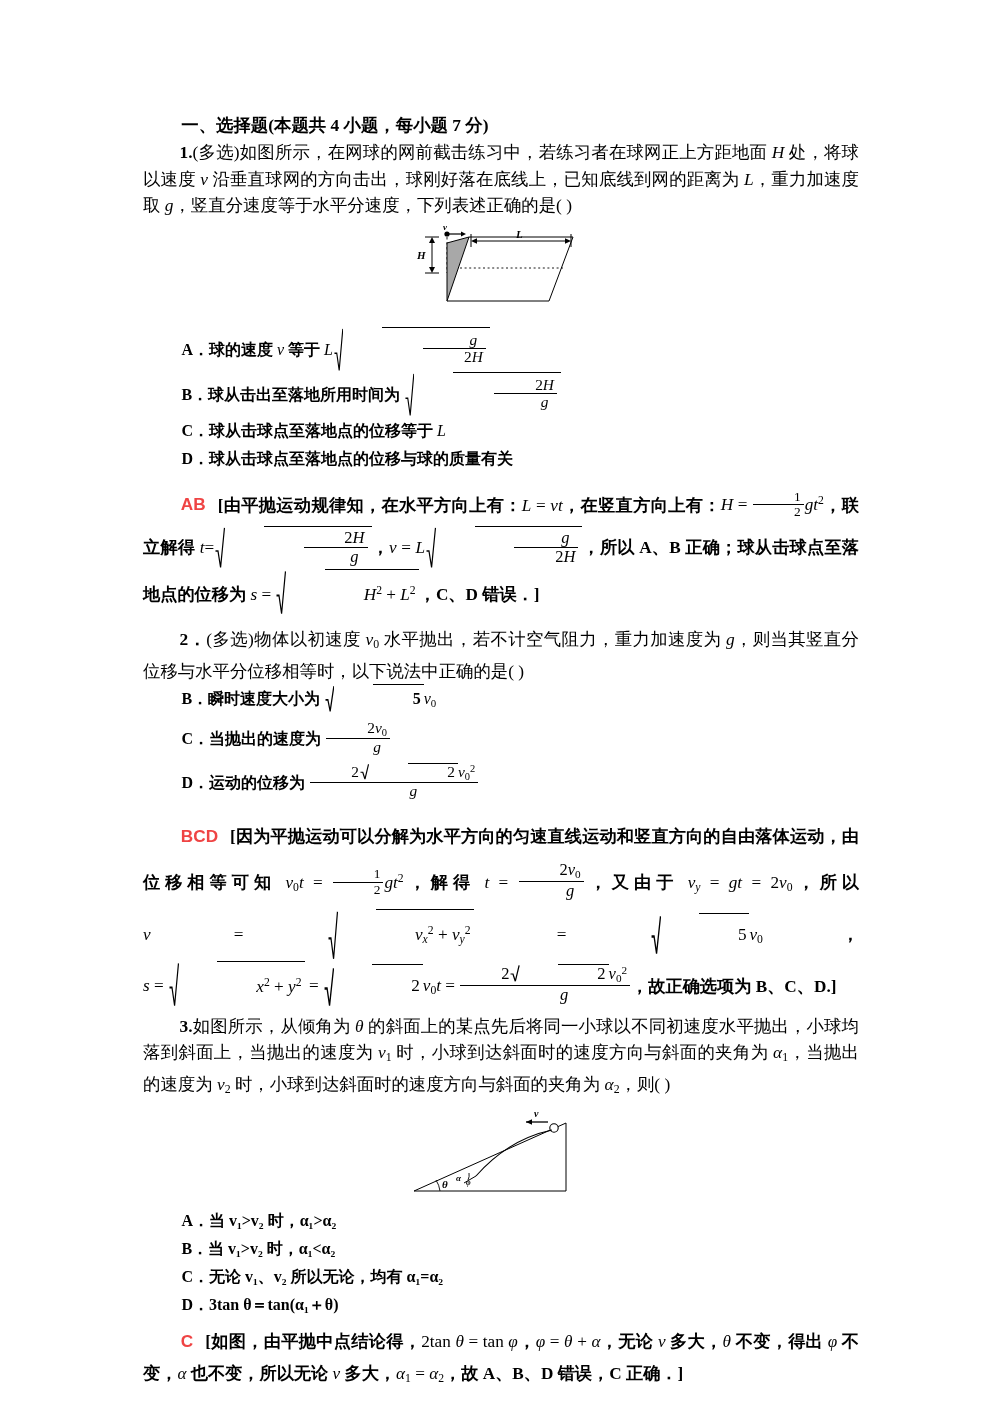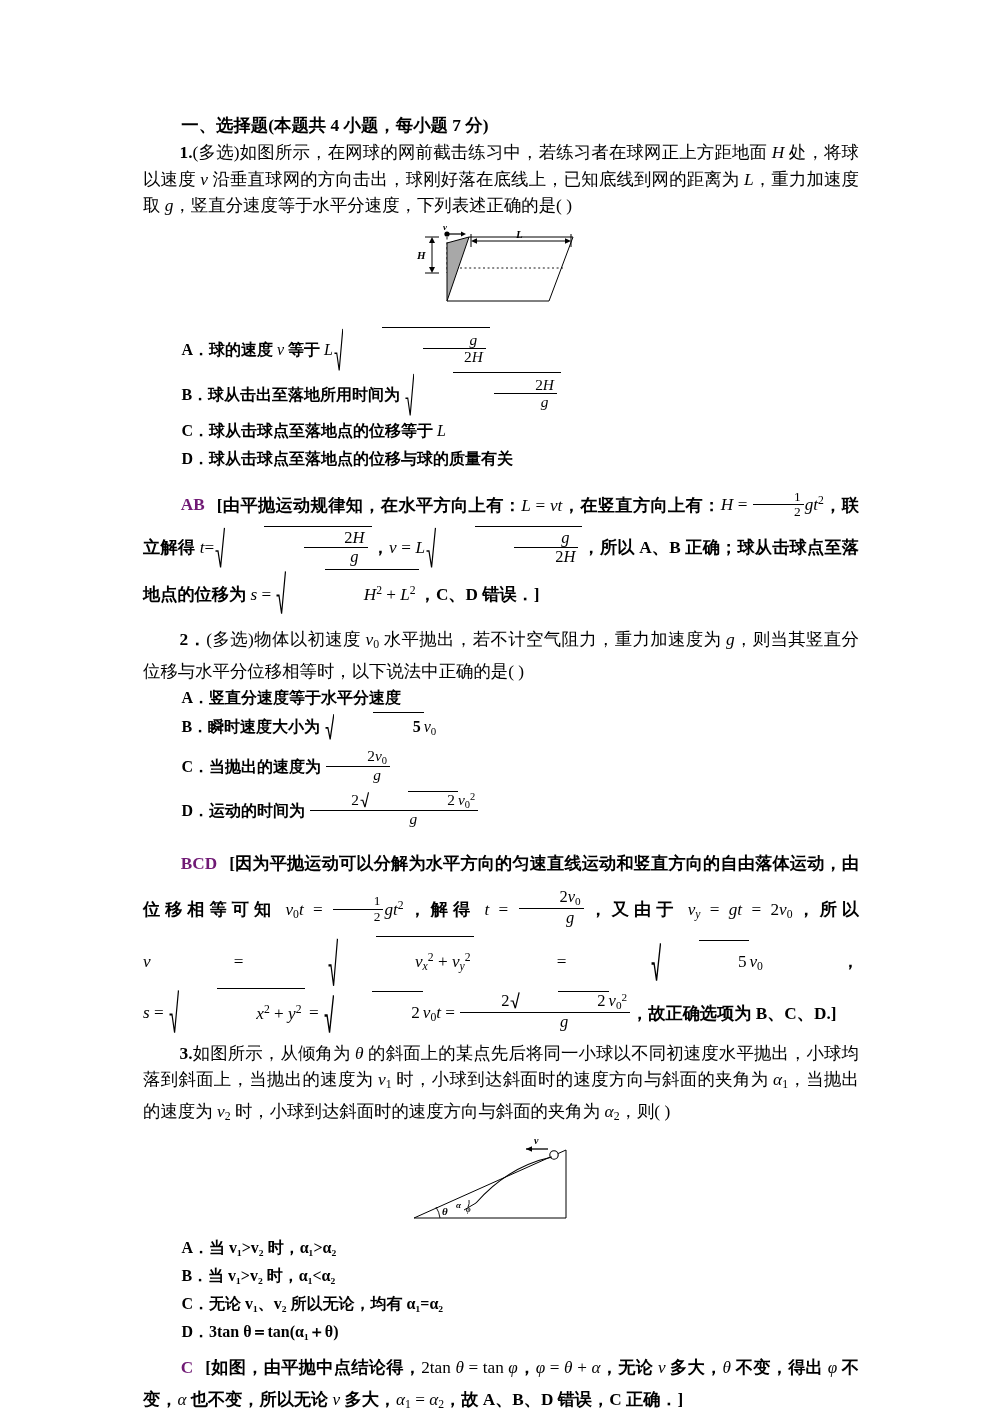--- a/index.html
+++ b/index.html
@@ -60,24 +60,24 @@
     font-size: 17.2px;
     line-height: 30px;
     font-weight: bold;
     text-align: justify;
     text-justify: inter-ideograph;
     text-indent: 2.2em;
   }
   .expl.two { line-height: 42px; }
 
   .ans {
-    color: #701a75;
+    color: #ef4444;
     font-weight: bold;
     margin-right: 12px;
-    font-family: Liberation Serif, serif;
+    font-family: Liberation Sans, sans-serif;
     margin-top: 8px;
   }
 
   
   .mi {
     font-family: "Liberation Serif", "DejaVu Serif", serif;
     font-style: italic;
     font-weight: normal;
   }
   .mn, .mo {
@@ -233,38 +233,35 @@
               <svg viewBox="0 0 10 28" preserveAspectRatio="none">
                 <path d="M0.5 16 L3 16 L5.6 27 L9.5 1.5" stroke="#000" stroke-width="1.2" fill="none"></path>
               </svg>
             </span><span class="body"><span class="mi">H</span><sup class="mn">2</sup><span class="mo"> + </span><span class="mi">L</span><sup class="mn">2</sup></span></span></span><span>，C、D 错误．</span><span>]</span>
   </div>
 
   <div class="qtext" style="margin-top:10px;">
     <span class="bold">2．</span><span>(多选)</span><span>物体以初速度 </span><span class="math"><span class="mi">v</span><sub class="mn">0</sub></span><span> 水平抛出，若不计空气阻力，重力加速度为 </span><span class="mi">g</span><span>，则当其竖直分位移与水平分位移相等时，以下说法中正确的是(      )</span>
   </div>
 
-  <div class="opt">
-    <span>A．</span><span>竖直分速度等于水平分速度</span>
-  </div>
 
   <div class="opt">
     <span>B．</span><span>瞬时速度大小为 </span><span class="math"><span class="sqrt"><span class="rad">
               <svg viewBox="0 0 9 20" preserveAspectRatio="none">
                 <path d="M0.5 11 L2.8 11 L5 19 L8.6 1.5" stroke="#000" stroke-width="1.2" fill="none"></path>
               </svg>
             </span><span class="body"><span class="mn" style="font-weight:bold;">5</span></span></span><span class="mi">v</span><sub class="mn">0</sub></span>
   </div>
 
   <div class="opt tall">
     <span>C．</span><span>当抛出的速度为 </span><span class="math"><span class="frac"><span class="num"><span class="mn">2</span><span class="mi">v</span><sub class="mn">0</sub></span><span class="den mi">g</span></span></span>
   </div>
 
   <div class="opt tall">
-    <span>D．</span><span>运动的时间为 </span><span class="math"><span class="frac"><span class="num"><span class="mn">2</span><span class="sqrt"><span class="rad">
+    <span>D．</span><span>运动的位移为 </span><span class="math"><span class="frac"><span class="num"><span class="mn">2</span><span class="sqrt"><span class="rad">
                   <svg viewBox="0 0 9 20" preserveAspectRatio="none">
                     <path d="M0.5 11 L2.8 11 L5 19 L8.6 1.5" stroke="#000" stroke-width="1.2" fill="none"></path>
                   </svg>
                 </span><span class="body"><span class="mn">2</span></span></span><span class="mi">v</span><sub class="mn">0</sub><sup class="mn">2</sup></span><span class="den mi">g</span></span></span>
   </div>
 
   <div class="expl two" style="margin-top:10px;">
     <span class="ans">BCD</span><span>[</span><span>因为平抛运动可以分解为水平方向的匀速直线运动和竖直方向的自由落体运动，由位移相等可知 </span><span class="math"><span class="mi">v</span><sub class="mn">0</sub><span class="mi">t</span><span class="mo"> = </span><span class="frac small"><span class="num mn">1</span><span class="den mn">2</span></span><span class="mi">gt</span><sup class="mn">2</sup></span><span>，解得 </span><span class="math"><span class="mi">t</span><span class="mo"> = </span><span class="frac"><span class="num"><span class="mn">2</span><span class="mi">v</span><sub class="mn">0</sub></span><span class="den mi">g</span></span></span><span>，又由于 </span><span class="math"><span class="mi">v</span><sub class="mi">y</sub><span class="mo"> = </span><span class="mi">gt</span><span class="mo"> = </span><span class="mn">2</span><span class="mi">v</span><sub class="mn">0</sub></span><span>，所以 </span><span class="math"><span class="mi">v</span><span class="mo"> = </span><span class="sqrt"><span class="rad">
               <svg viewBox="0 0 10 28" preserveAspectRatio="none">
                 <path d="M0.5 16 L3 16 L5.6 27 L9.5 1.5" stroke="#000" stroke-width="1.2" fill="none"></path>

